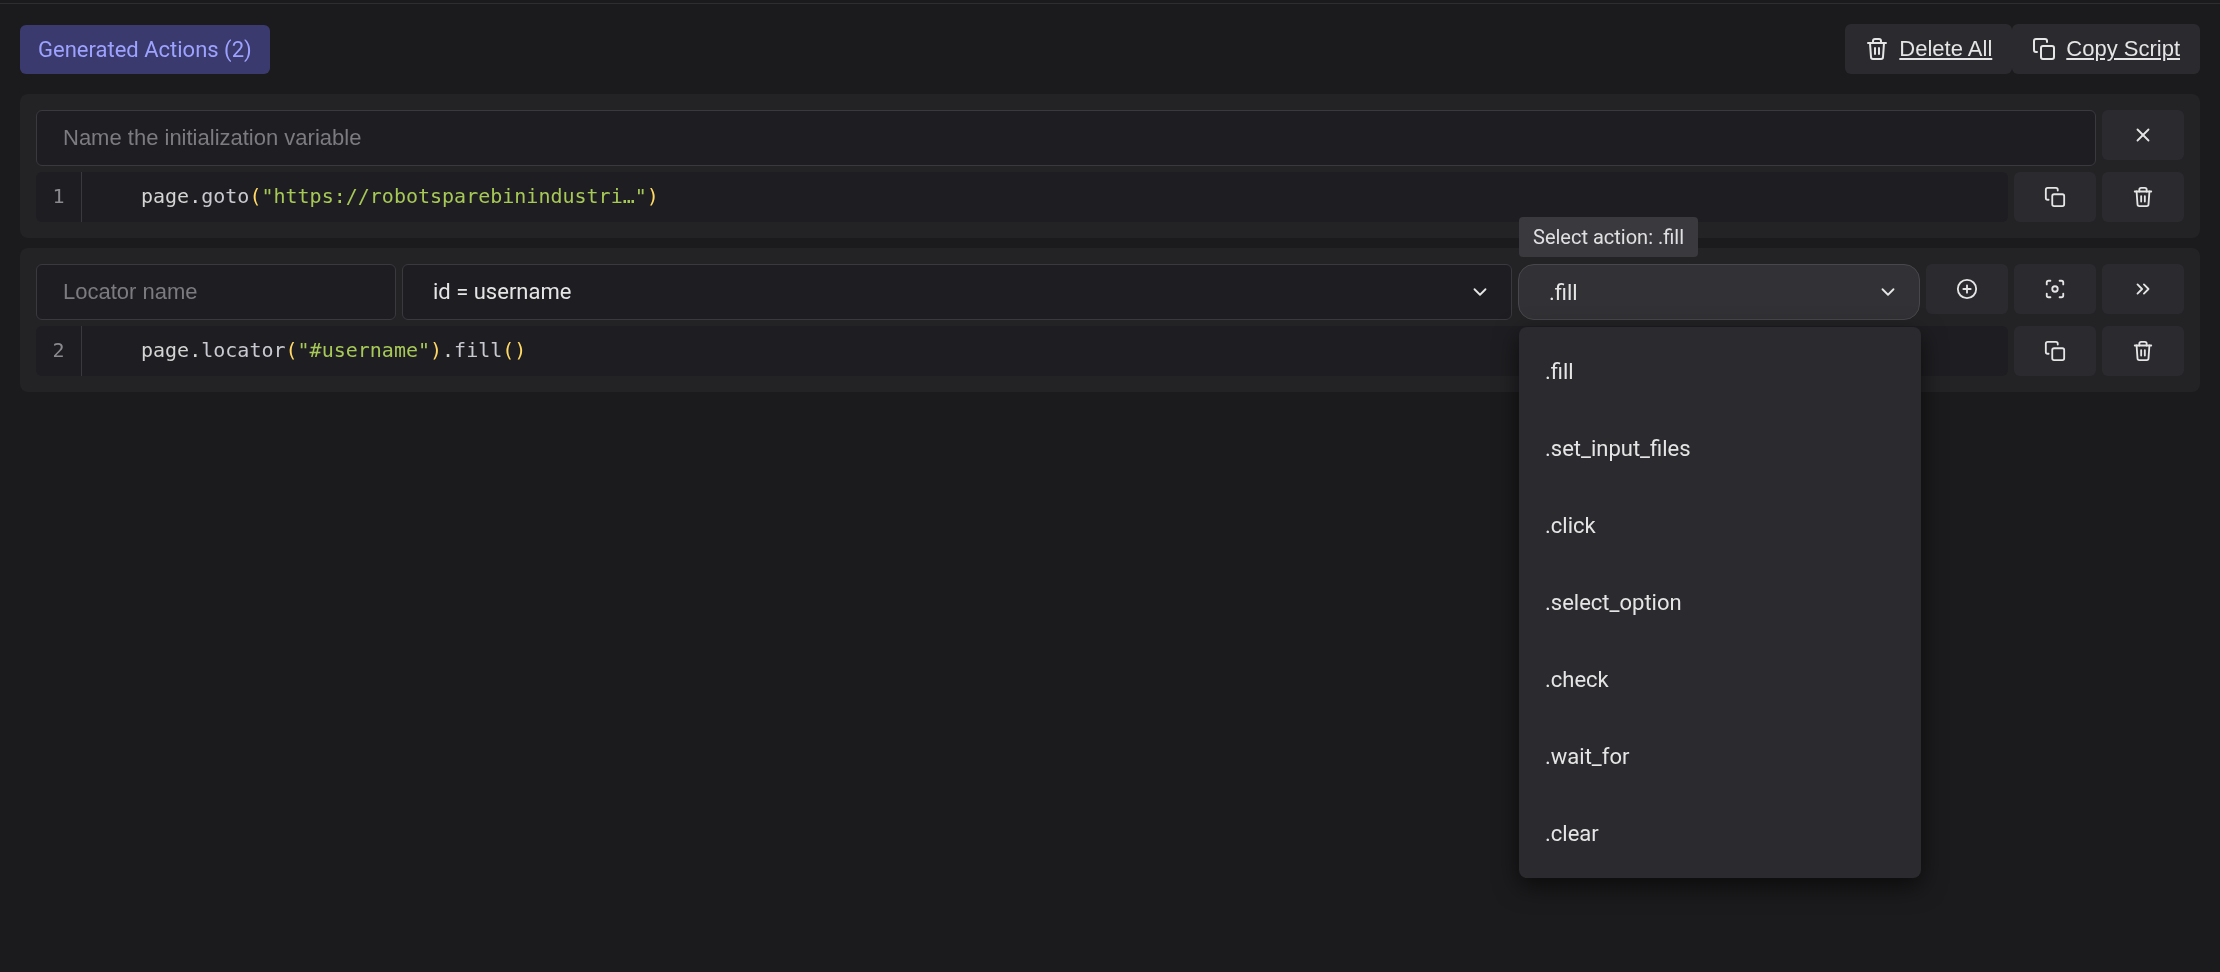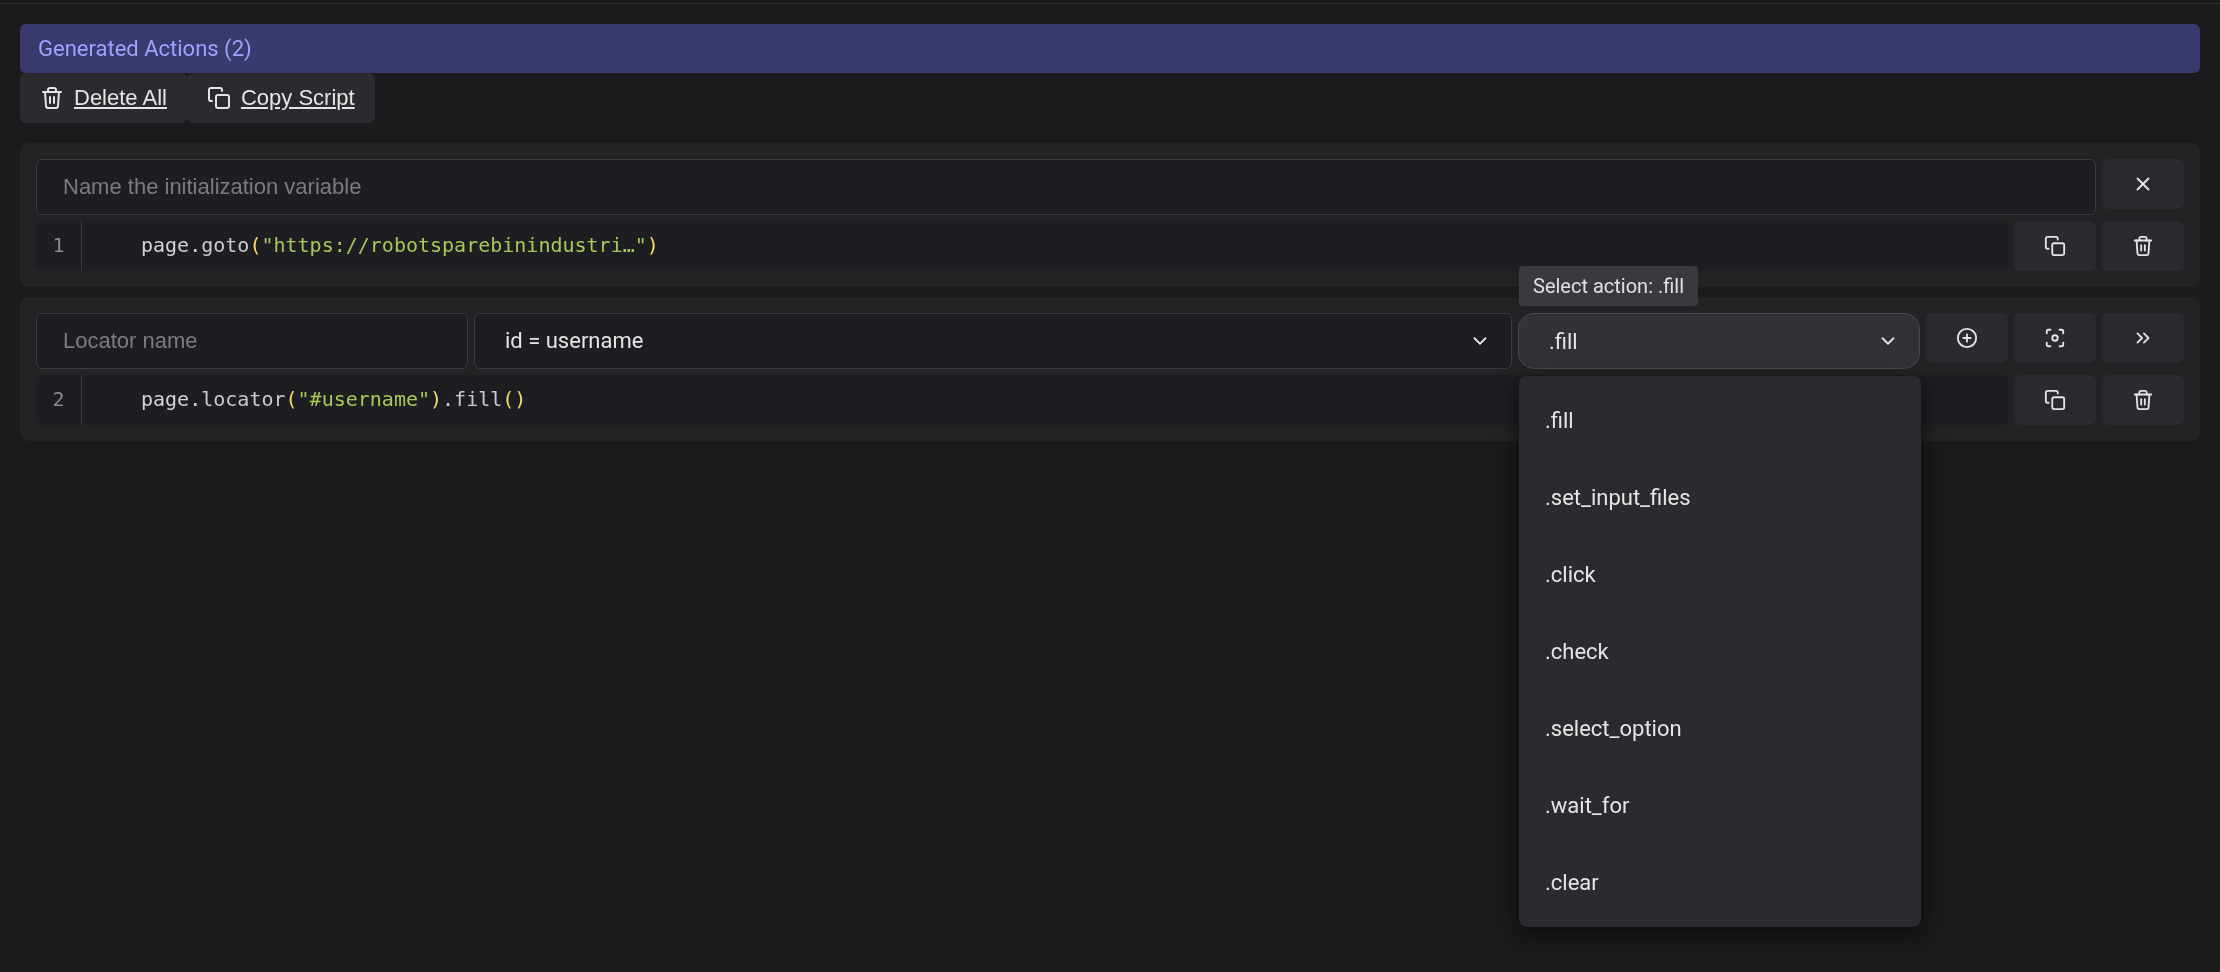--- a/index.html
+++ b/index.html
@@ -14,22 +14,22 @@
   .top-divider {
     height: 4px;
     border-bottom: 1px solid #2e2e31;
   }
   .content {
     padding: 20px 20px 0 20px;
   }
   .header-row {
     display: flex;
     justify-content: space-between;
+    align-items: center;
     margin-bottom: 20px;
-    flex-direction: column;
   }
   .tab {
     background: #3a3a6f;
     color: #9da2ff;
     padding: 12px 18px;
     border-radius: 6px;
     font-size: 22px;
     font-weight: 400;
   }
   .header-actions {
@@ -112,21 +112,21 @@
   .tok-fn   { color: #c9c9d1; }
   .tok-par  { color: #ffd866; }
   .tok-str  { color: #a7c957; }
   .loc-row {
     display: flex;
     gap: 6px;
     margin-bottom: 6px;
     position: relative;
   }
   .loc-input {
-    width: 432px;
+    width: 360px;
     background: #1e1e22;
     border: 1px solid #3a3a3e;
     border-radius: 6px;
     padding: 14px 26px;
     font-size: 22px;
     color: #e5e5e6;
   }
   .loc-input::placeholder { color: #7b7b80; }
   .selector-display {
     flex: 1;
@@ -269,22 +269,22 @@
         <div class="tooltip">Select action: .fill</div>
         <span>.fill</span>
         <svg class="chev" viewBox="0 0 24 24" fill="none" stroke-width="2" stroke-linecap="round" stroke-linejoin="round">
             <polyline points="6 9 12 15 18 9"></polyline>
           </svg>
         <div class="dropdown">
           <div class="dd-scroll">
             <div class="dd-item">.fill</div>
             <div class="dd-item">.set_input_files</div>
             <div class="dd-item">.click</div>
+            <div class="dd-item">.select_option</div>
             <div class="dd-item">.check</div>
-            <div class="dd-item">.select_option</div>
             <div class="dd-item">.wait_for</div>
             <div class="dd-item">.clear</div>
           </div>
         </div>
       </div>
       <button class="icon-btn">
         <svg viewBox="0 0 24 24" fill="none" stroke-width="2" stroke-linecap="round" stroke-linejoin="round">
             <circle cx="12" cy="12" r="10"></circle>
             <line x1="12" y1="8" x2="12" y2="16"></line>
             <line x1="8" y1="12" x2="16" y2="12"></line>

